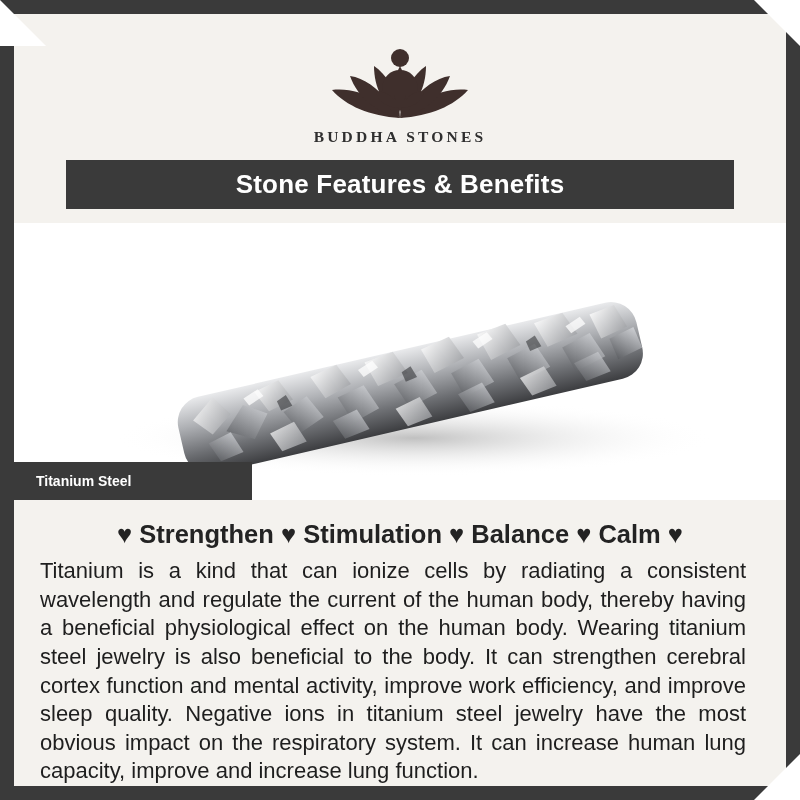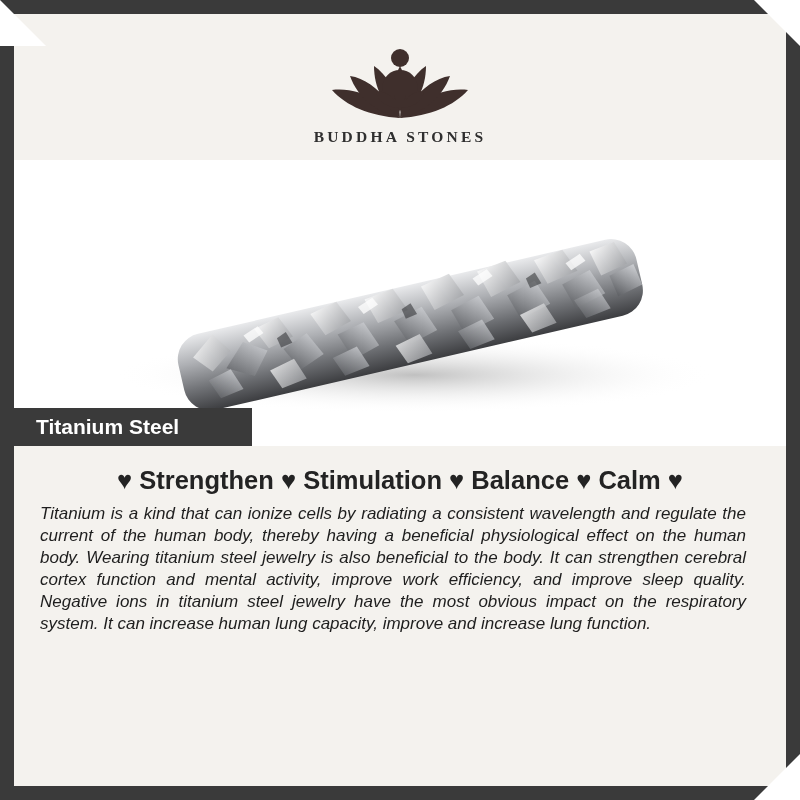--- a/index.html
+++ b/index.html
@@ -93,41 +93,40 @@
     left: 0; bottom: 0;
     width: 238px;
     height: 38px;
     background: #3a3a3a;
     display: flex;
     align-items: center;
     padding-left: 22px;
   }
   .caption-bar span {
     color: #ffffff;
-    font-size: 21px;
+    font-size: 14px;
     font-weight: bold;
   }
 
   .benefits {
     text-align: center;
     margin-top: 20px;
     font-size: 25.5px;
     font-weight: bold;
     color: #232323;
     padding: 0 4px;
   }
 
   .body-copy {
     margin: 8px 40px 0 26px;
-    font-size: 17px;
+    font-size: 22px;
     line-height: 1.30;
     color: #1e1e1e;
     text-align: justify;
     hyphens: auto;
-    font-style: italic;
   }
 </style>
 </head>
 <body>
 
 <div class="page">
   <div class="frame-dark"></div>
   <div class="frame-inner"></div>
 
   <div class="content">
@@ -150,20 +149,23 @@
           <g fill="#3f2f2c">
             <circle cx="88" cy="26" r="9"></circle>
             <path d="M88 38 C78 38 71 45 70 56 C70 60 73 63 77 63 L99 63 C103 63 106 60 106 56 C105 45 98 38 88 38 Z"></path>
             <path d="M64 60 C70 58 78 62 82 68 L94 68 C98 62 106 58 112 60 C110 70 100 76 88 76 C76 76 66 70 64 60 Z"></path>
           </g>
         </svg>
       </span>
       <div class="brand-name">BUDDHA STONES</div>
     </div>
 
+    <div class="title-bar">
+      <h1>Stone Features &amp; Benefits</h1>
+    </div>
 
     <div class="hero">
       <svg class="hero-canvas" viewBox="0 0 772 286" preserveAspectRatio="none" xmlns="http://www.w3.org/2000/svg">
         <defs>
           <linearGradient id="rodGrad" x1="0" y1="0" x2="0" y2="1">
             <stop offset="0%" stop-color="#e9eaec"></stop>
             <stop offset="35%" stop-color="#aeb0b4"></stop>
             <stop offset="70%" stop-color="#6e7074"></stop>
             <stop offset="100%" stop-color="#3c3d40"></stop>
           </linearGradient>

